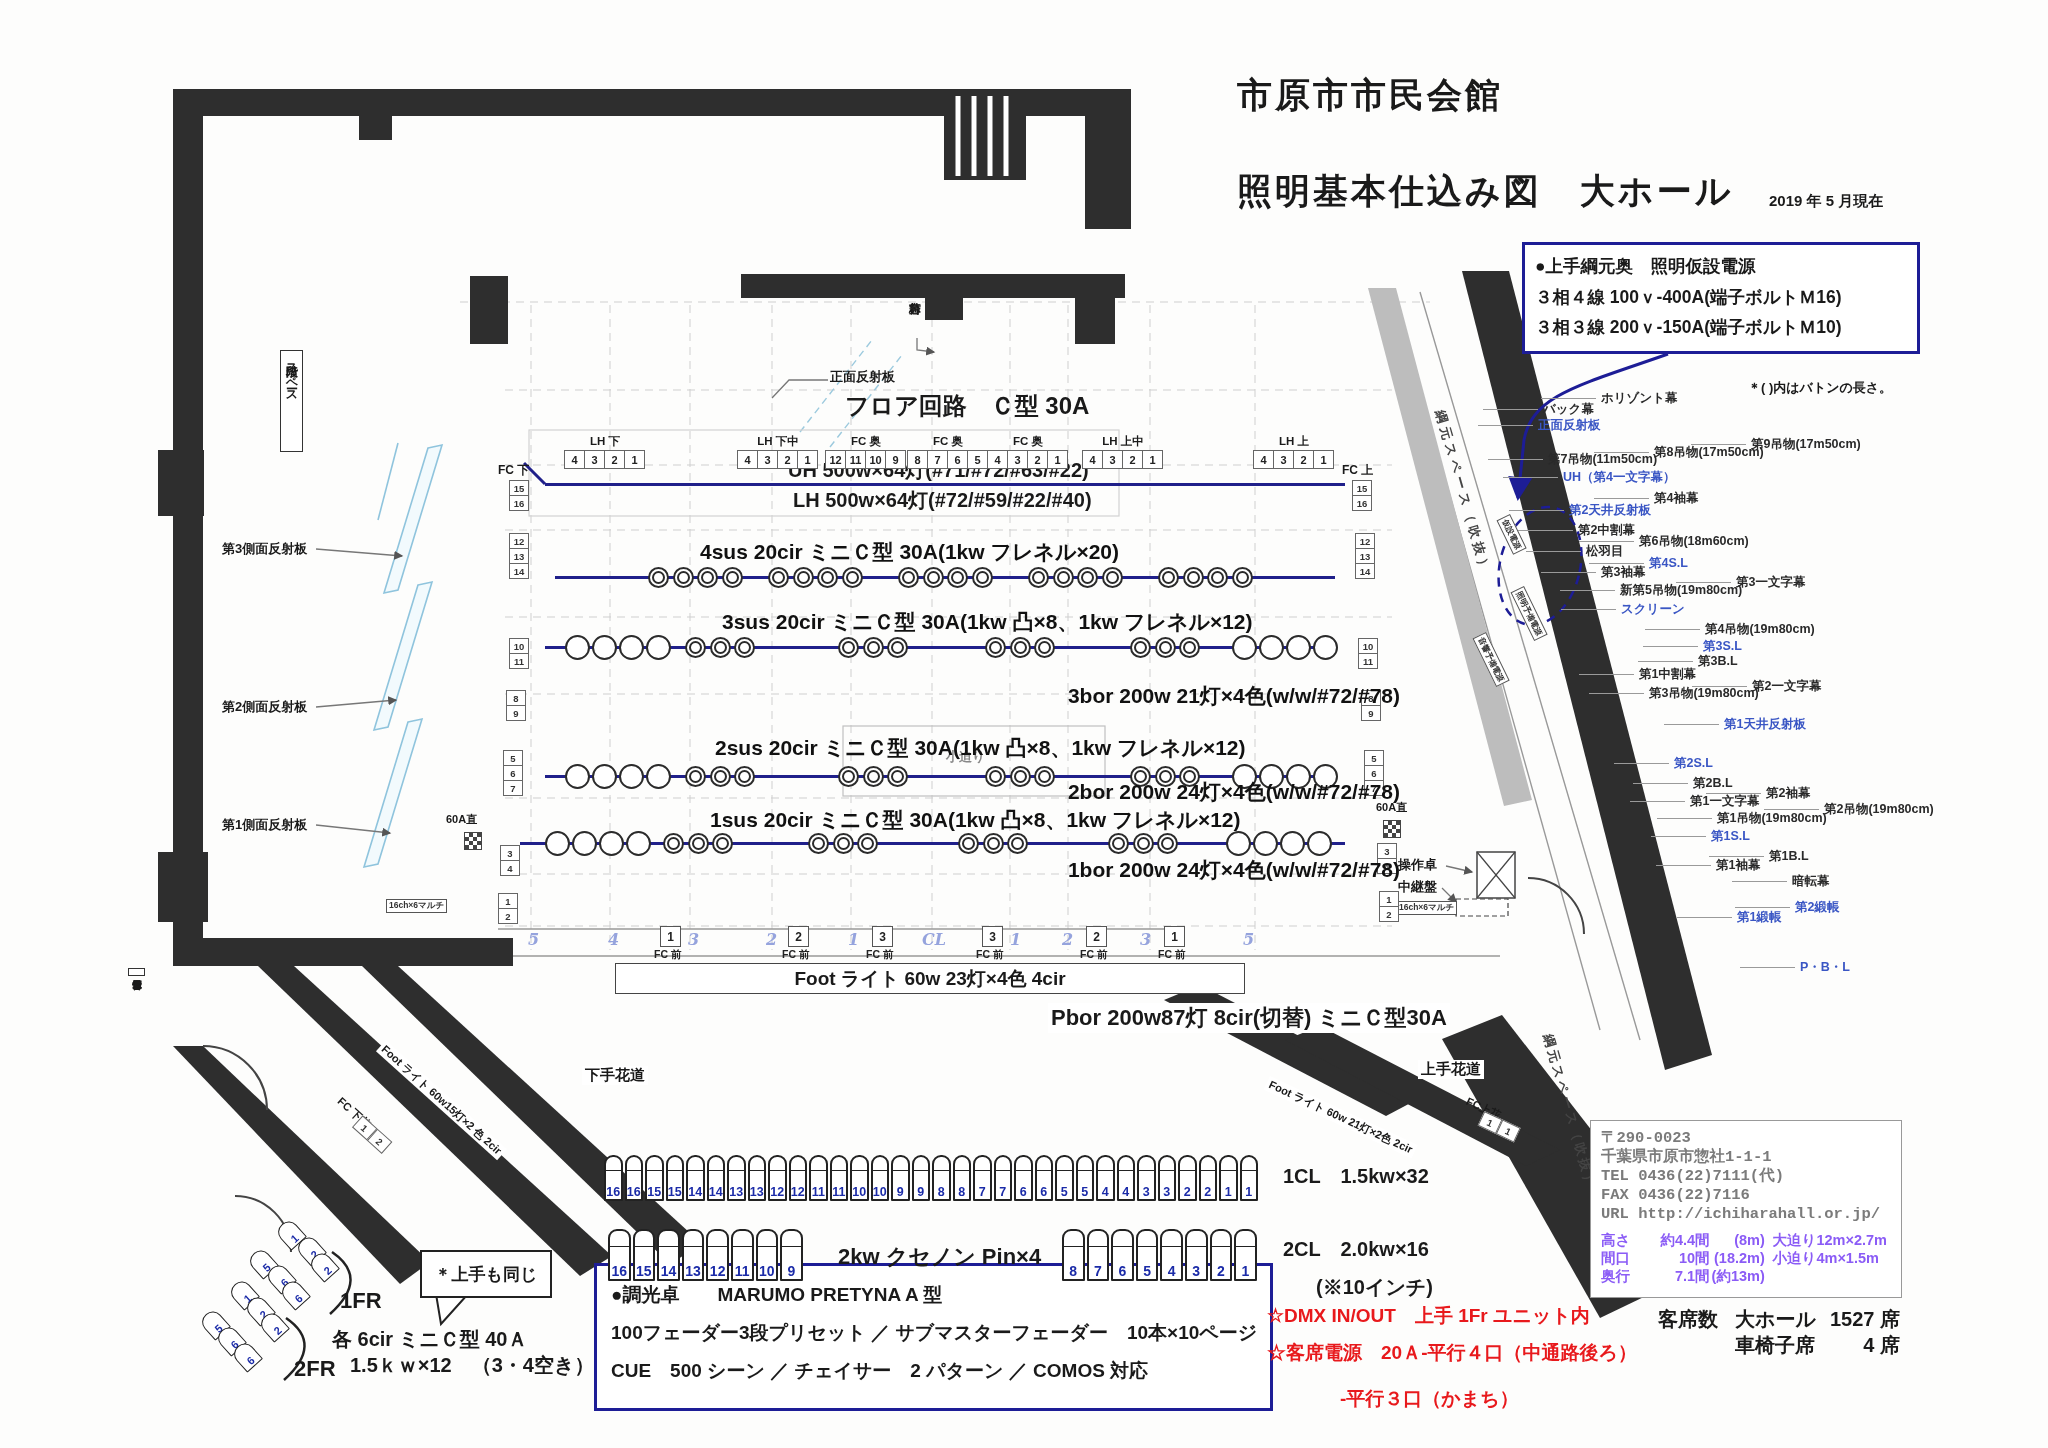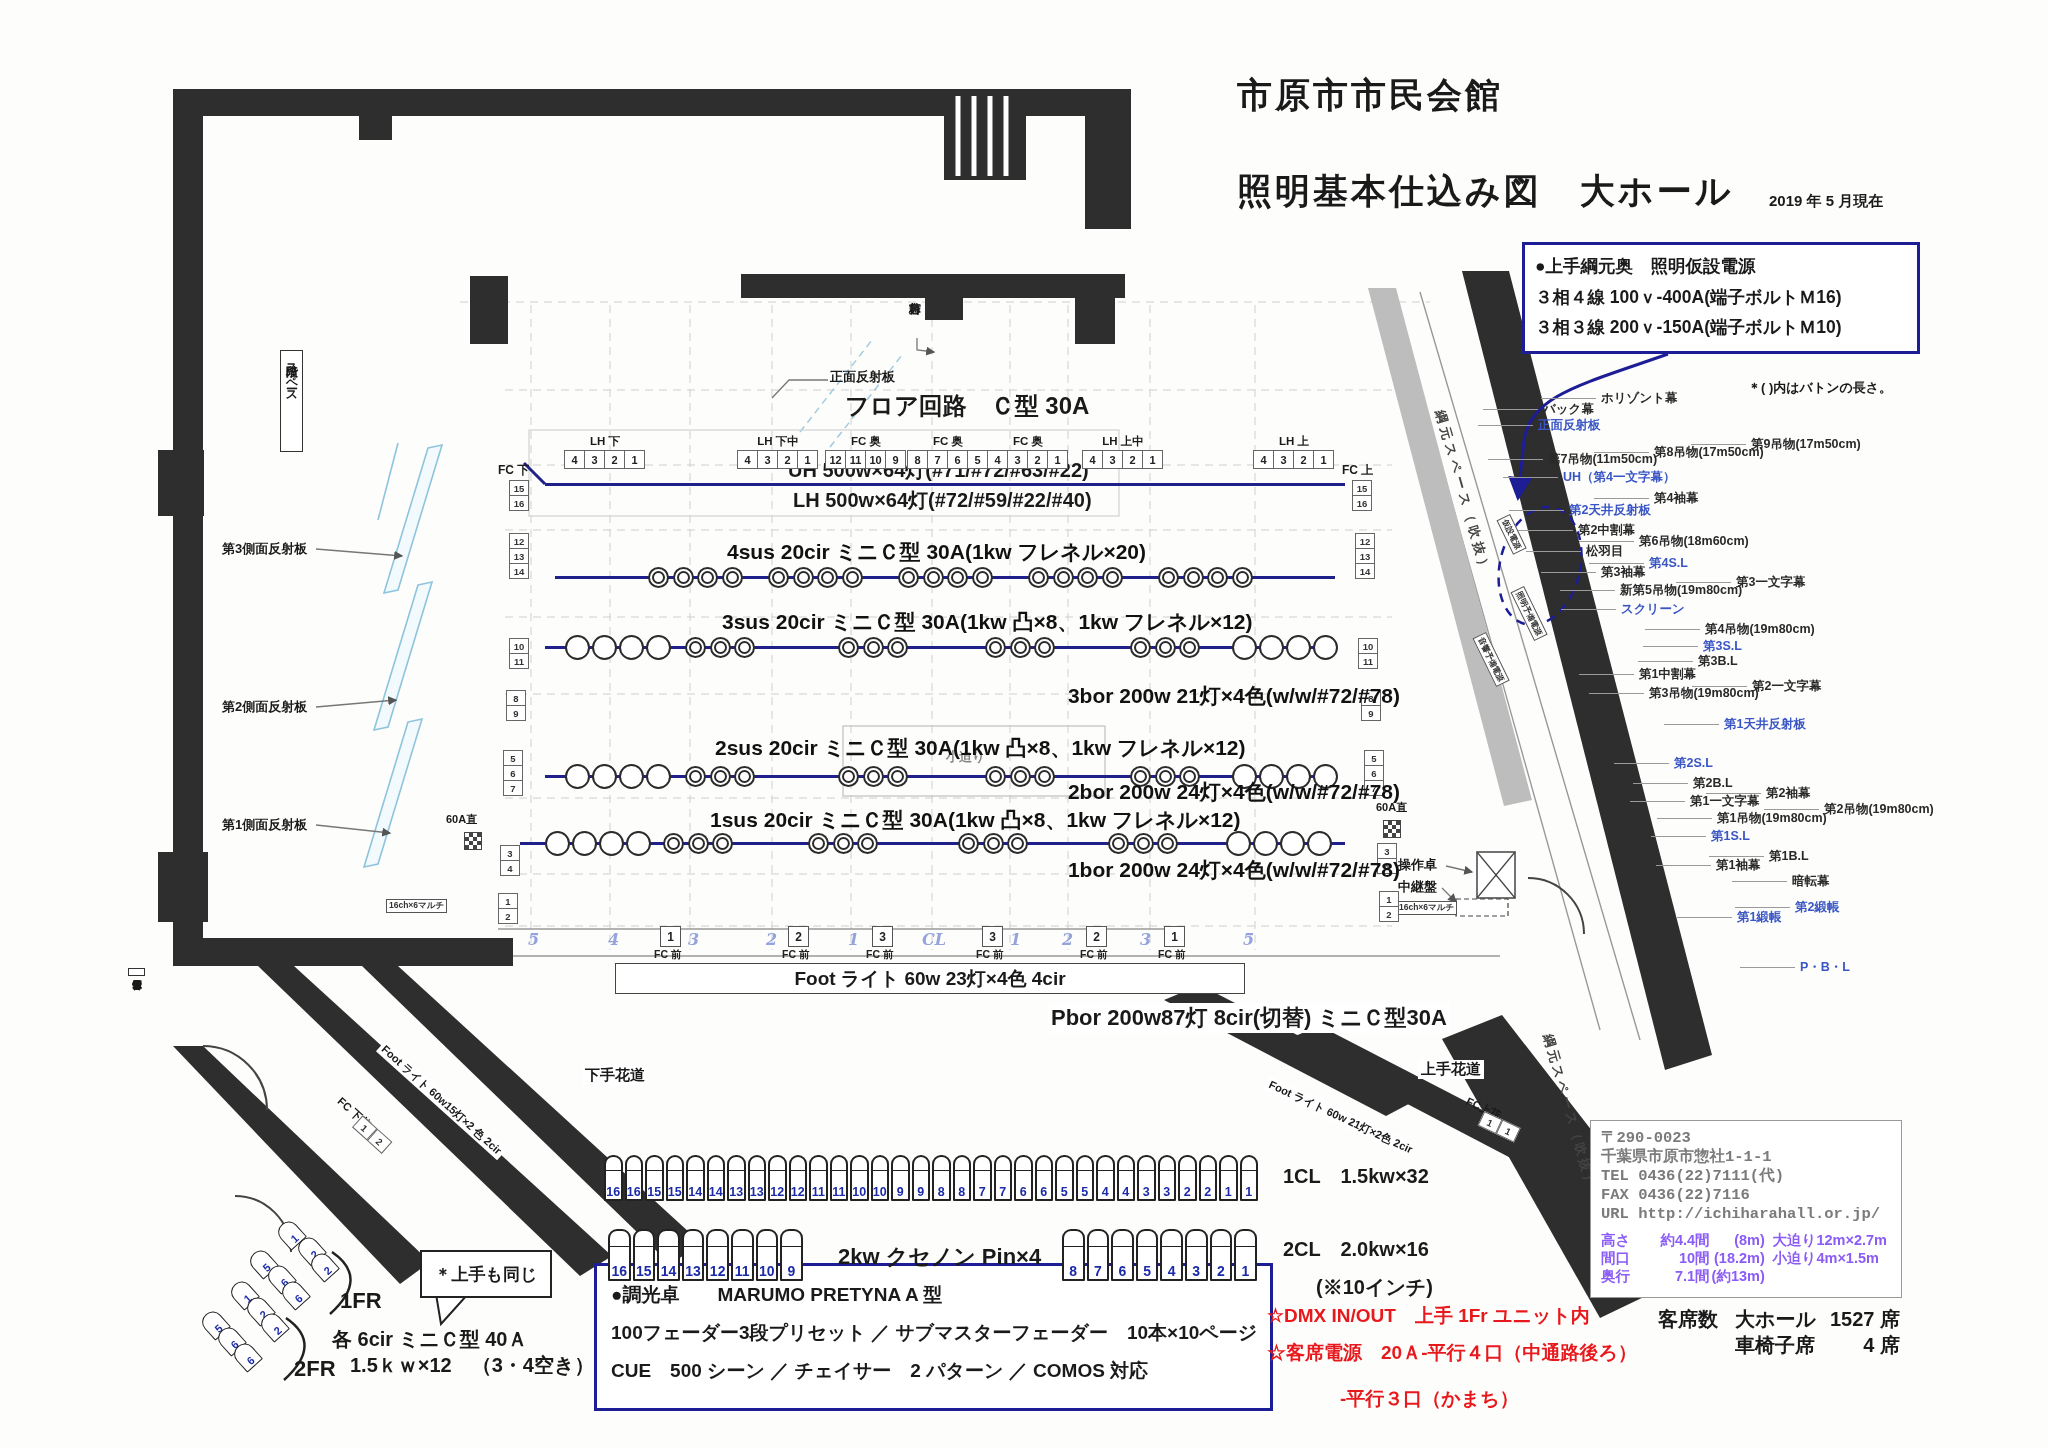--- a/index.html
+++ b/index.html
@@ -549,21 +549,21 @@
       <div class="stack" style="position: absolute; left: 1377px; top: 844px;">
         <div class="stcell">3</div>
         <div class="stcell">4</div>
       </div>
       <div class="stack" style="position: absolute; left: 1379px; top: 892px;">
         <div class="stcell">1</div>
         <div class="stcell">2</div>
       </div>
       <div class="hbar" style="position: absolute; left: 545px; top: 483px; width: 800px;"></div>
       <div class="hbar" style="position: absolute; left: 555px; top: 576px; width: 780px;"></div>
-      <div class="barlabel" style="position: absolute; left: 700px; top: 538px; margin-left: 27px;">4sus 20cir ミニＣ型 30A(1kw フレネル×20)</div>
+      <div class="barlabel" style="position: absolute; left: 700px; top: 538px;">4sus 20cir ミニＣ型 30A(1kw フレネル×20)</div>
       <span class="fixF" style="left: 648px; top: 567px;"></span>
       <span class="fixF" style="left: 672.5px; top: 567px;"></span>
       <span class="fixF" style="left: 697px; top: 567px;"></span>
       <span class="fixF" style="left: 721.5px; top: 567px;"></span>
       <span class="fixF" style="left: 768px; top: 567px;"></span>
       <span class="fixF" style="left: 792.5px; top: 567px;"></span>
       <span class="fixF" style="left: 817px; top: 567px;"></span>
       <span class="fixF" style="left: 841.5px; top: 567px;"></span>
       <span class="fixF" style="left: 898px; top: 567px;"></span>
       <span class="fixF" style="left: 922.5px; top: 567px;"></span>

